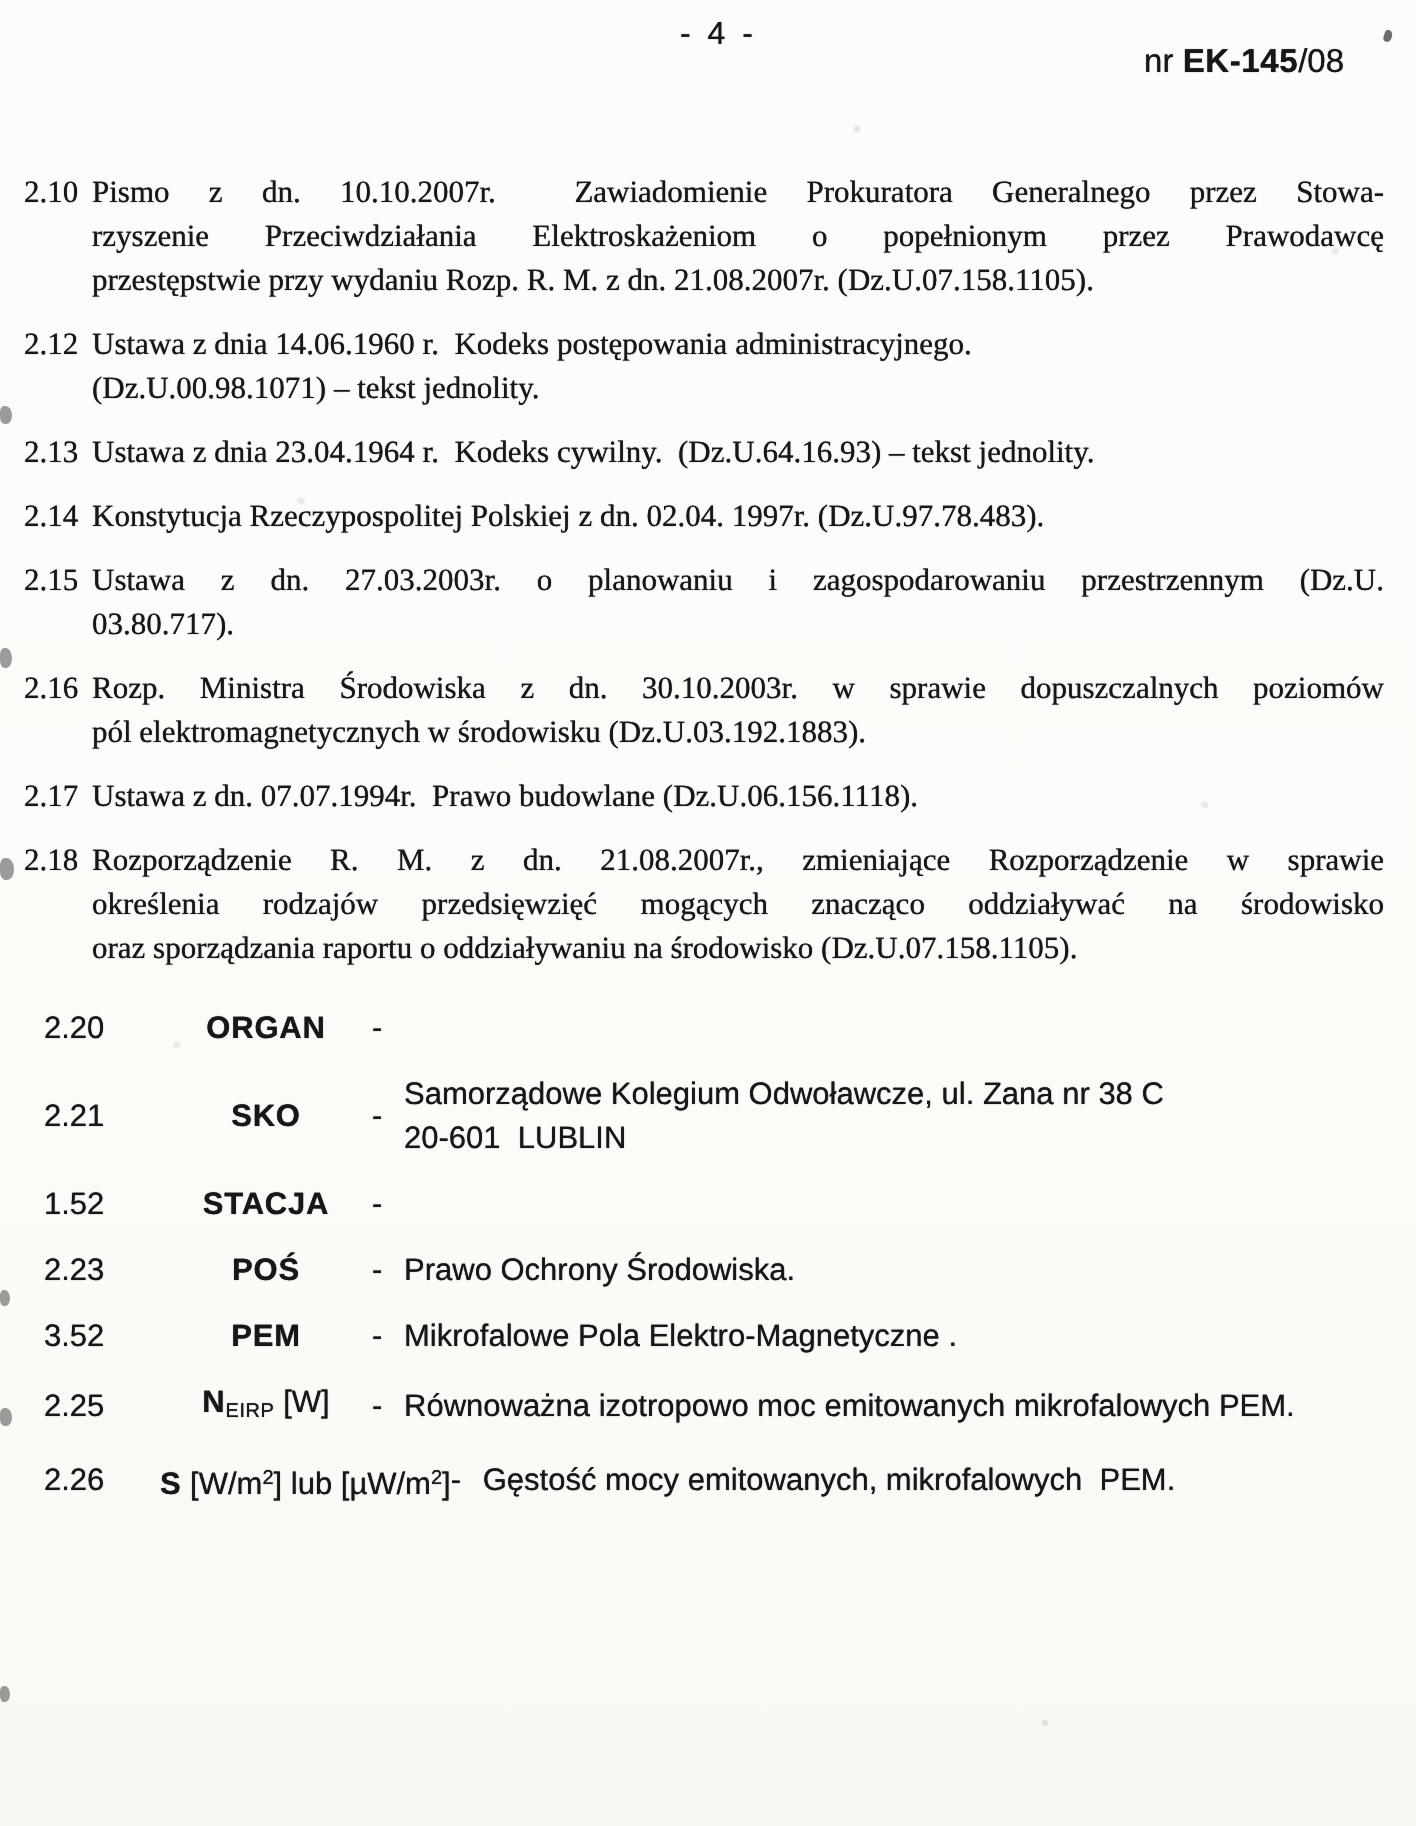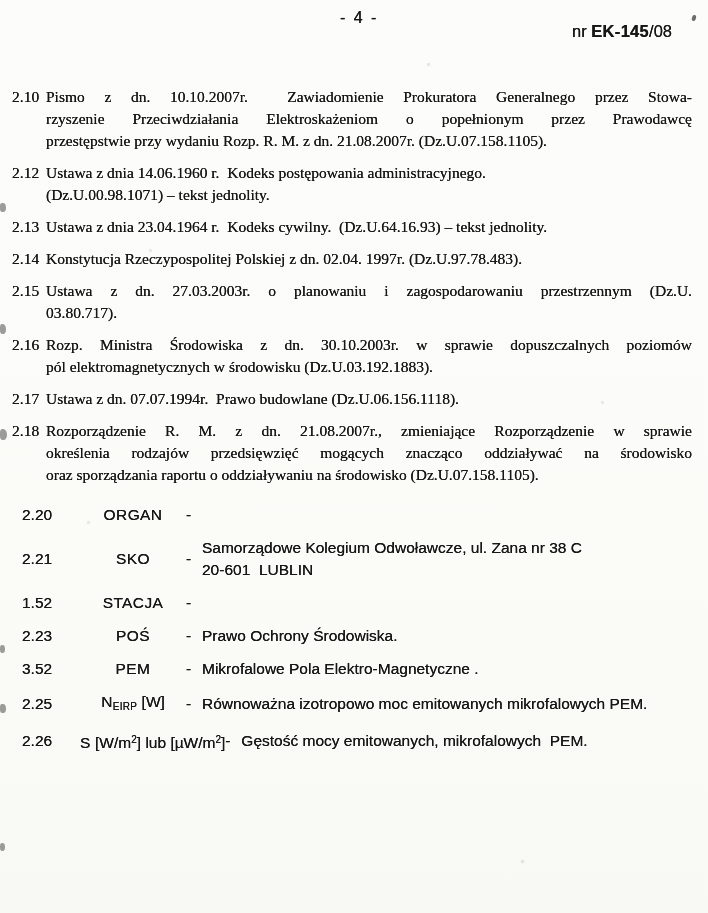--- a/index.html
+++ b/index.html
@@ -33,21 +33,21 @@
   .ref-row { display:flex; margin-bottom:10px;font-family:Liberation Serif, serif; }
   .ref-num { flex:none; width:34px; }
   .ref-text { flex:1; min-width:0; }
   .line { line-height:22px; white-space:pre-wrap; }
   .line.j { text-align:justify; text-align-last:justify; }
   
   .defs { padding:8px 14px 0 22px; }
   .def-row { display:flex; align-items:center; margin-bottom:11px; }
   .def-num { flex:none; width:58px; }
   .def-term { flex:none; min-width:106px; text-align:center; white-space:nowrap; }
-  .def-term .b { font-weight:400; letter-spacing:0.4px; }
+  .def-term .b { font-weight:700; letter-spacing:0.4px; }
   .def-term .sb { font-size:10px; vertical-align:-2.5px; letter-spacing:0.3px; }
   .def-term .sp { font-size:10px; vertical-align:5px; }
   .def-dash { flex:none; width:16px; }
   .def-text { flex:1; min-width:0; }
   
   .artifact {
     position:absolute; background:#3c3c3a; opacity:0.5;
     border-radius:40% 60% 55% 45%;
   }
   .a1 { left:0; top:203px; width:6px; height:9px; }

